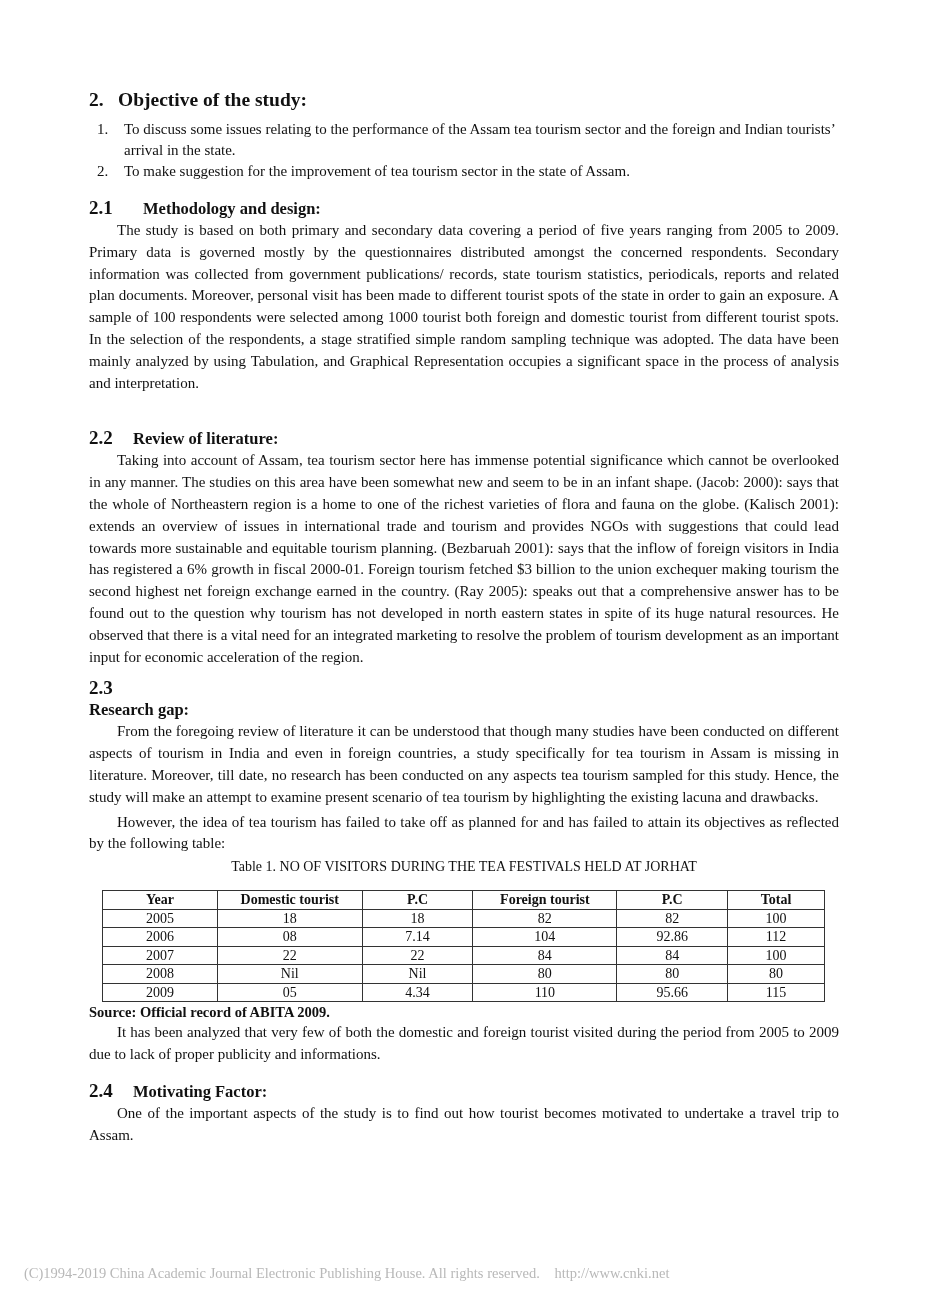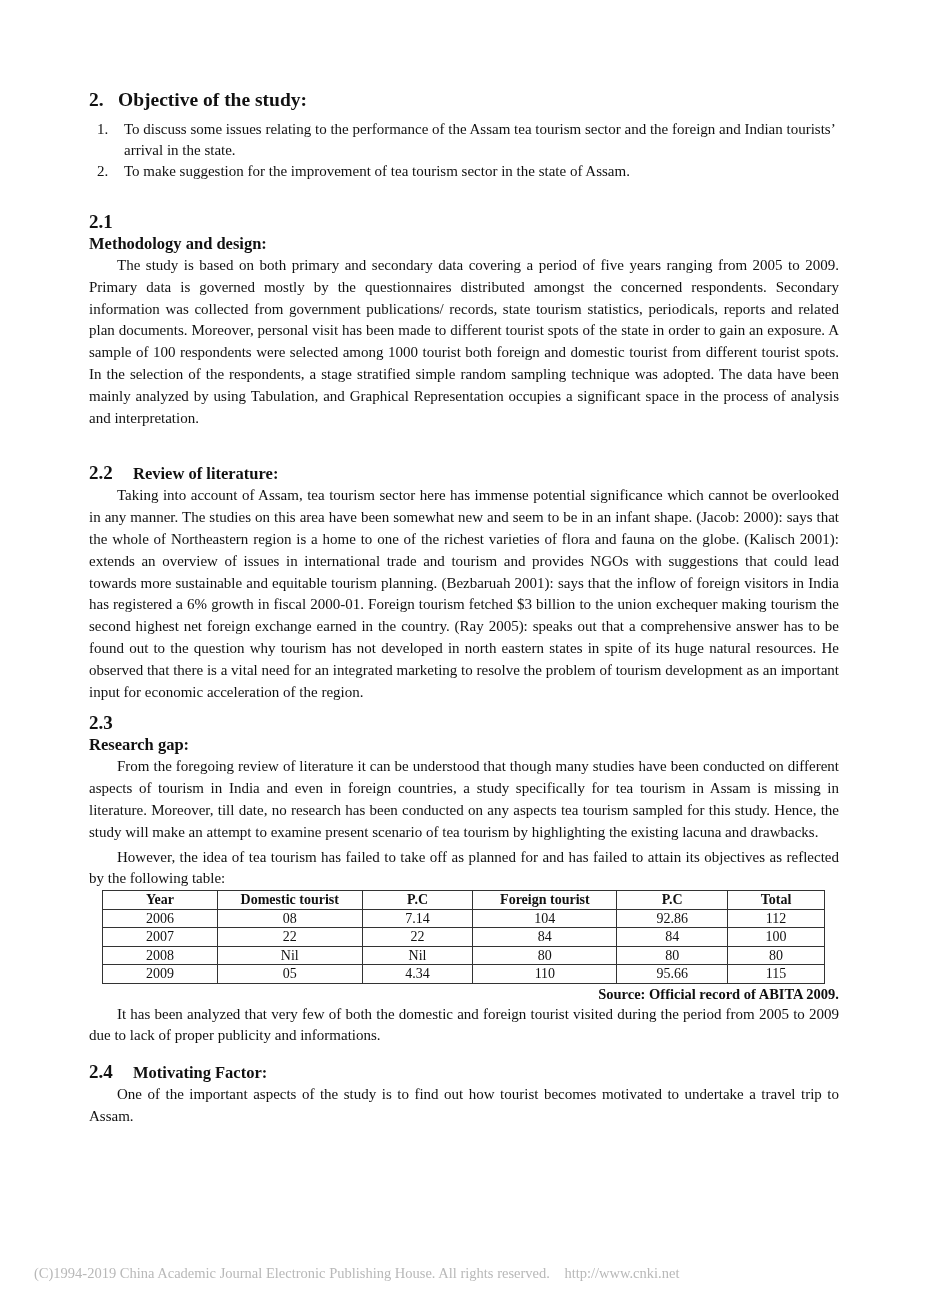--- a/index.html
+++ b/index.html
@@ -28,23 +28,23 @@
       text-indent: 28px;
     }
     .caption { text-align: center; font-size: 14px; line-height: 20px; margin: 2px 0 13px 0; }
     table.data {
       border-collapse: collapse; margin-left: 13px; width: 723px; font-size: 14px;
     }
     table.data th, table.data td {
       border: 1px solid #333; text-align: center; padding: 0; line-height: 17.5px; height: 17.5px;
     }
     table.data th { font-weight: bold; }
-    .source { text-align: right; font-weight: bold; font-size: 14.5px; line-height: 20px; margin: 0 0 0 0; }
+    .source { font-weight: bold; font-size: 14.5px; line-height: 20px; margin: 0 0 0 0; }
     .footer {
-      position: absolute; left: 34px; top: 1265px; font-size: 14.5px; color: #b8b8b8;
+      position: absolute; left: 24px; top: 1265px; font-size: 14.5px; color: #b8b8b8;
       font-family: "Liberation Serif", serif; white-space: pre;
     }
   </style>
 </head>
 <body>
 
 <div class="page">
 
   <div class="h1">
     <span class="num">2.</span>
@@ -54,39 +54,40 @@
     <li>
       <span class="n">1.</span>
       <span class="t">To discuss some issues relating to the performance of the Assam tea tourism sector and the foreign and Indian tourists’ arrival in the state.</span>
     </li>
     <li>
       <span class="n">2.</span>
       <span class="t">To make suggestion for the improvement of tea tourism sector in the state of Assam.</span>
     </li>
   </ol>
 
-  <div class="h2" style="margin-top:29px;flex-direction:column;">
+  <div class="h2" style="margin-top:15px;">
     <span class="num" style="width:54px;">2.1</span>
     <span>Methodology and design:</span>
   </div>
   <p class="body">The study is based on both primary and secondary data covering a period of five years ranging from 2005 to 2009. Primary data is governed mostly by the questionnaires distributed amongst the concerned respondents. Secondary information was collected from government publications/ records, state tourism statistics, periodicals, reports and related plan documents. Moreover, personal visit has been made to different tourist spots of the state in order to gain an exposure. A sample of 100 respondents were selected among 1000 tourist both foreign and domestic tourist from different tourist spots. In the selection of the respondents, a stage stratified simple random sampling technique was adopted. The data have been mainly analyzed by using Tabulation, and Graphical Representation occupies a significant space in the process of analysis and interpretation.</p>
 
   <div class="h2" style="margin-top:9px;">
     <span class="num" style="width:44px;margin-top:24px;">2.2</span>
     <span>Review of literature:</span>
   </div>
   <p class="body">Taking into account of Assam, tea tourism sector here has immense potential significance which cannot be overlooked in any manner. The studies on this area have been somewhat new and seem to be in an infant shape. (Jacob: 2000): says that the whole of Northeastern region is a home to one of the richest varieties of flora and fauna on the globe. (Kalisch 2001): extends an overview of issues in international trade and tourism and provides NGOs with suggestions that could lead towards more sustainable and equitable tourism planning. (Bezbaruah 2001): says that the inflow of foreign visitors in India has registered a 6% growth in fiscal 2000-01. Foreign tourism fetched $3 billion to the union exchequer making tourism the second highest net foreign exchange earned in the country. (Ray 2005): speaks out that a comprehensive answer has to be found out to the question why tourism has not developed in north eastern states in spite of its huge natural resources. He observed that there is a vital need for an integrated marketing to resolve the problem of tourism development as an important input for economic acceleration of the region.</p>
 
   <div class="h2" style="margin-top:9px;flex-direction:column;">
     <span class="num" style="width:44px;">2.3</span>
     <span>Research gap:</span>
   </div>
   <p class="body">From the foregoing review of literature it can be understood that though many studies have been conducted on different aspects of tourism in India and even in foreign countries, a study specifically for tea tourism in Assam is missing in literature. Moreover, till date, no research has been conducted on any aspects tea tourism sampled for this study. Hence, the study will make an attempt to examine present scenario of tea tourism by highlighting the existing lacuna and drawbacks.</p>
   <p class="body" style="margin-top:3px;">However, the idea of tea tourism has failed to take off as planned for and has failed to attain its objectives as reflected by the following table:</p>
 
+  <div class="caption">Table 1. NO OF VISITORS DURING THE TEA FESTIVALS HELD AT JORHAT</div>
 
   <table class="data">
     <colgroup>
       <col style="width:115px">
         <col style="width:145px">
         <col style="width:111px">
       <col style="width:144px">
         <col style="width:111px">
         <col style="width:97px">
     </colgroup>
@@ -94,20 +95,28 @@
       <tr>
         <th>Year</th>
         <th>Domestic tourist</th>
         <th>P.C</th>
         <th>Foreign tourist</th>
         <th>P.C</th>
         <th>Total</th>
       </tr>
     </thead>
     <tbody>
+      <tr>
+        <td>2005</td>
+        <td>18</td>
+        <td>18</td>
+        <td>82</td>
+        <td>82</td>
+        <td>100</td>
+      </tr>
       <tr>
         <td>2006</td>
         <td>08</td>
         <td>7.14</td>
         <td>104</td>
         <td>92.86</td>
         <td>112</td>
       </tr>
       <tr>
         <td>2007</td>

